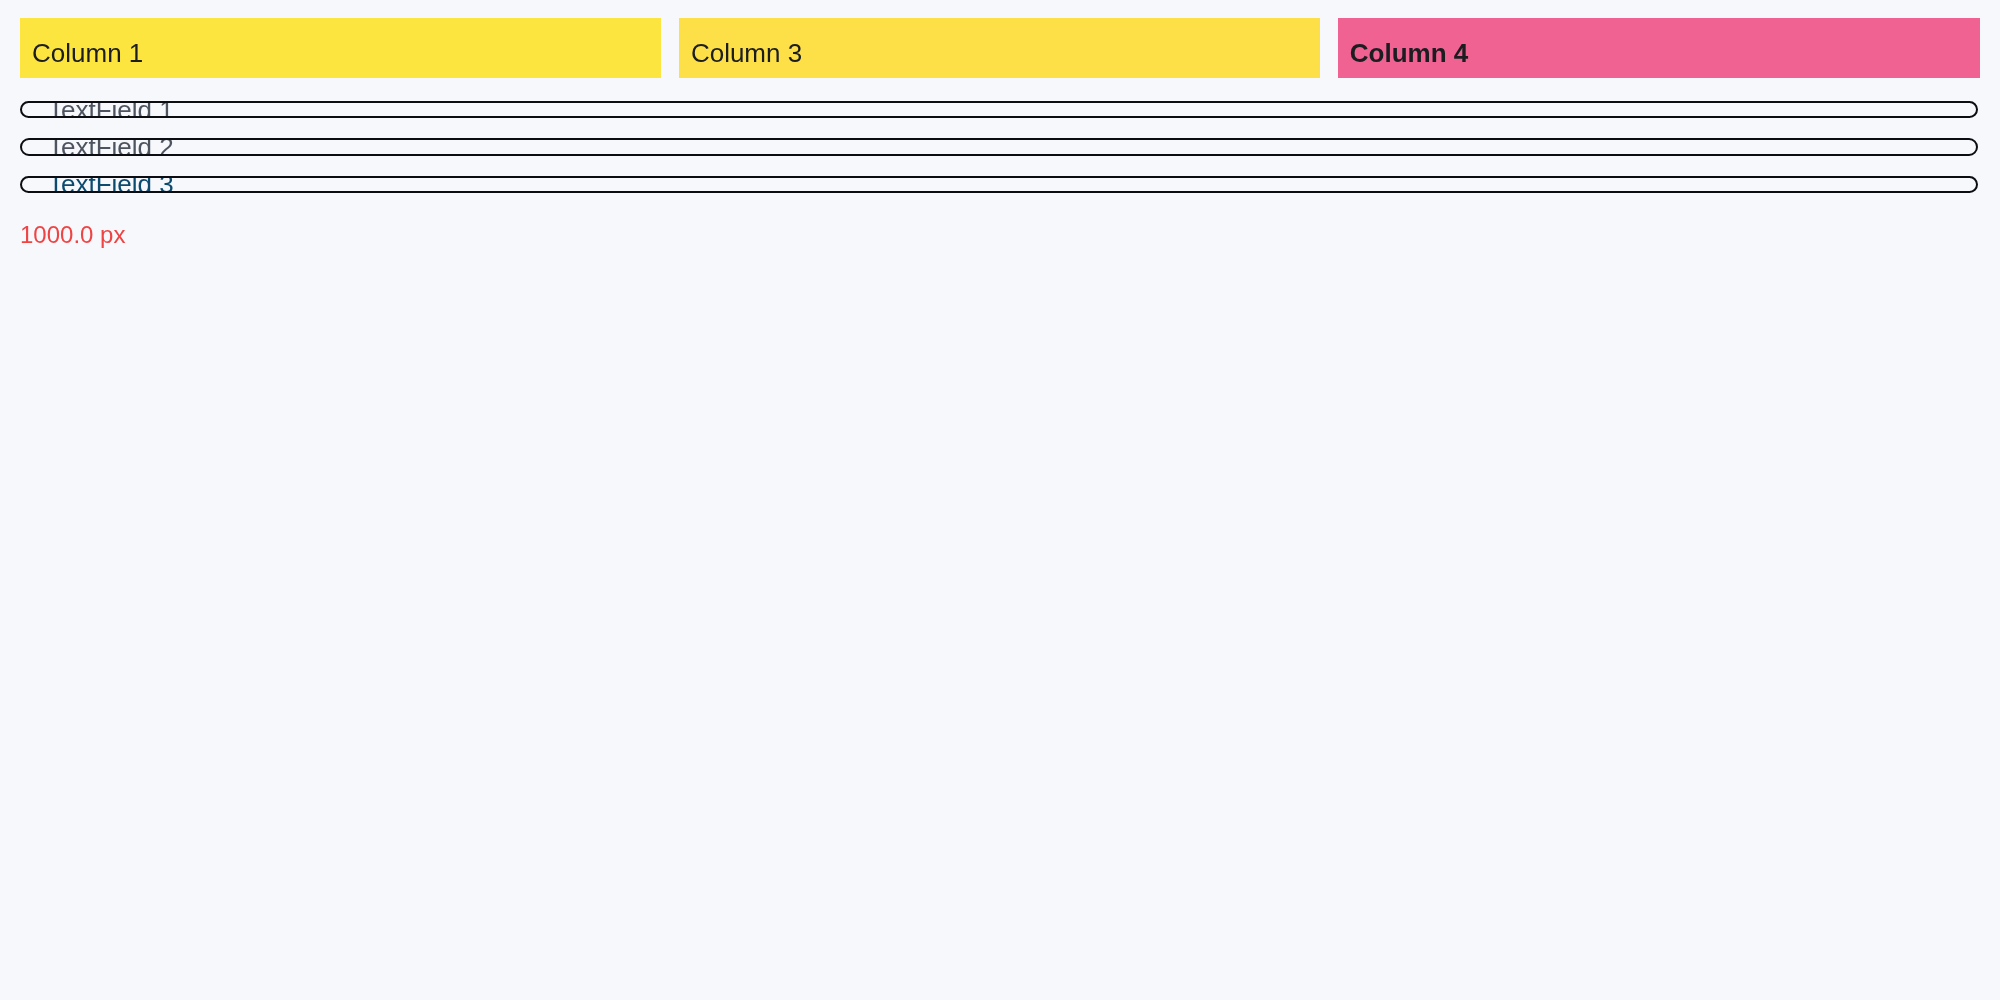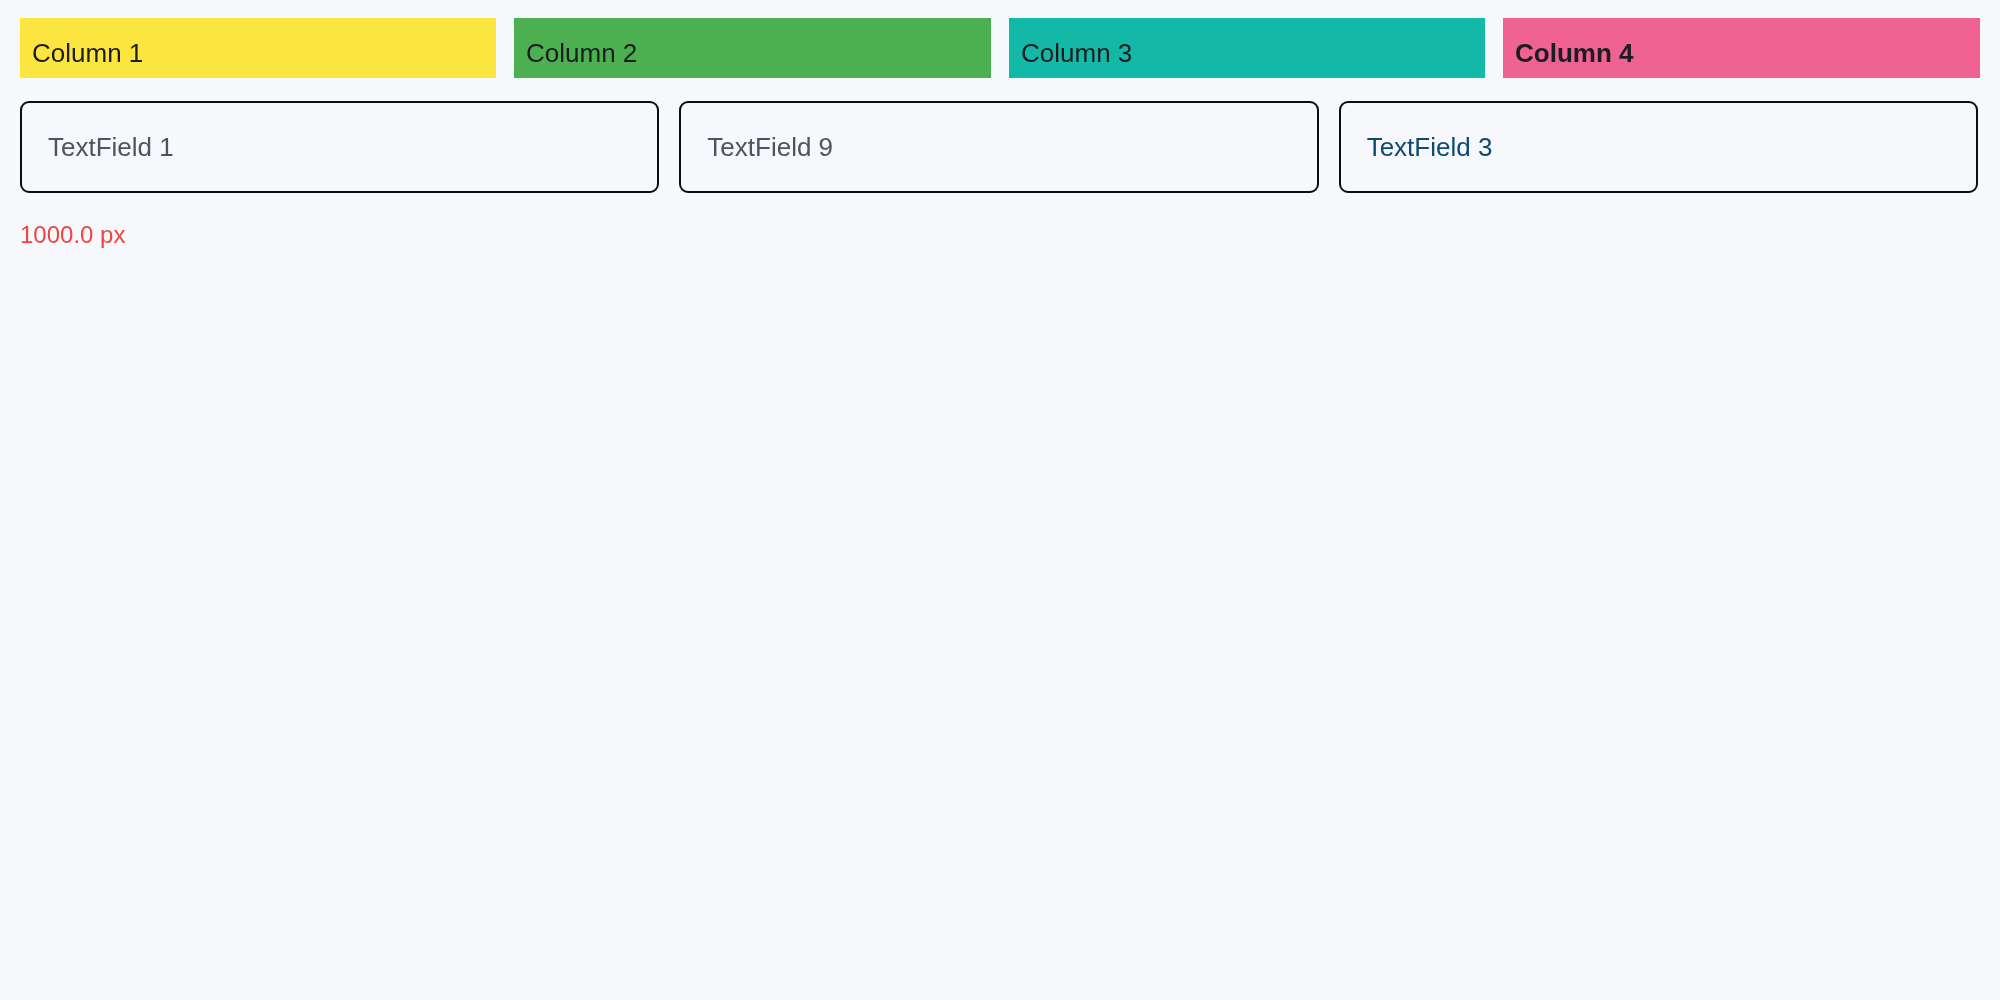--- a/index.html
+++ b/index.html
@@ -60,21 +60,21 @@
   #column-block-4 { flex: 477 0 0; font-weight: bold; }
 
   
   #textfields-row {
     position: absolute;
     left: 20px;
     top: 101px;
     width: 1958px;
     height: 92px;
     display: flex;
-    flex-direction: row;
+    flex-direction: column;
     align-items: stretch;
     gap: 20px;
   }
 
   .text-field {
     flex: 1 1 0;
     height: 92px;
     box-sizing: border-box;
     background: #f7f8fc;
     border: 2px solid #0b0d12;
@@ -111,42 +111,39 @@
 <body style="background: rgb(247, 248, 252);">
 
 <div id="app-root">
 
   <div id="columns-row">
 
     <div class="column-block" id="column-block-1" style="background: rgb(251, 229, 62);">
       <span class="column-label" style="color: rgb(27, 29, 33);">Column 1</span>
     </div>
 
-    <div class="column-block" id="column-block-2" style="background: rgb(76, 175, 80);">
-      <span class="column-label" style="color: rgb(27, 29, 33);">Column 2</span>
-    </div>
 
-    <div class="column-block" id="column-block-3" style="background: #14b8a6; text-align: right;">
+    <div class="column-block" id="column-block-3" style="background: #fde047; text-align: right;">
       <span class="column-label" style="color: rgb(27, 29, 33);">Column 3</span>
     </div>
 
     <div class="column-block" id="column-block-4" style="background: rgb(240, 98, 146);">
       <span class="column-label" style="color: rgb(27, 29, 33);">Column 4</span>
     </div>
 
   </div>
 
   <div id="textfields-row">
 
     <div class="text-field" id="text-field-1" style="border-color: rgb(11, 13, 18);">
       <span class="text-field-placeholder" style="color: rgb(77, 84, 95);">TextField 1</span>
     </div>
 
     <div class="text-field" id="text-field-2" style="border-color: rgb(11, 13, 18);">
-      <span class="text-field-placeholder" style="color: rgb(77, 84, 95);">TextField 9</span>
+      <span class="text-field-placeholder" style="color: rgb(77, 84, 95);">TextField 2</span>
     </div>
 
     <div class="text-field" id="text-field-3" style="border-color: rgb(11, 13, 18);">
       <span class="text-field-placeholder" style="color: #0c4a6e;">TextField 3</span>
     </div>
 
   </div>
 
   <div id="size-readout" style="color: #ef4444;">1000.0 px</div>
 

